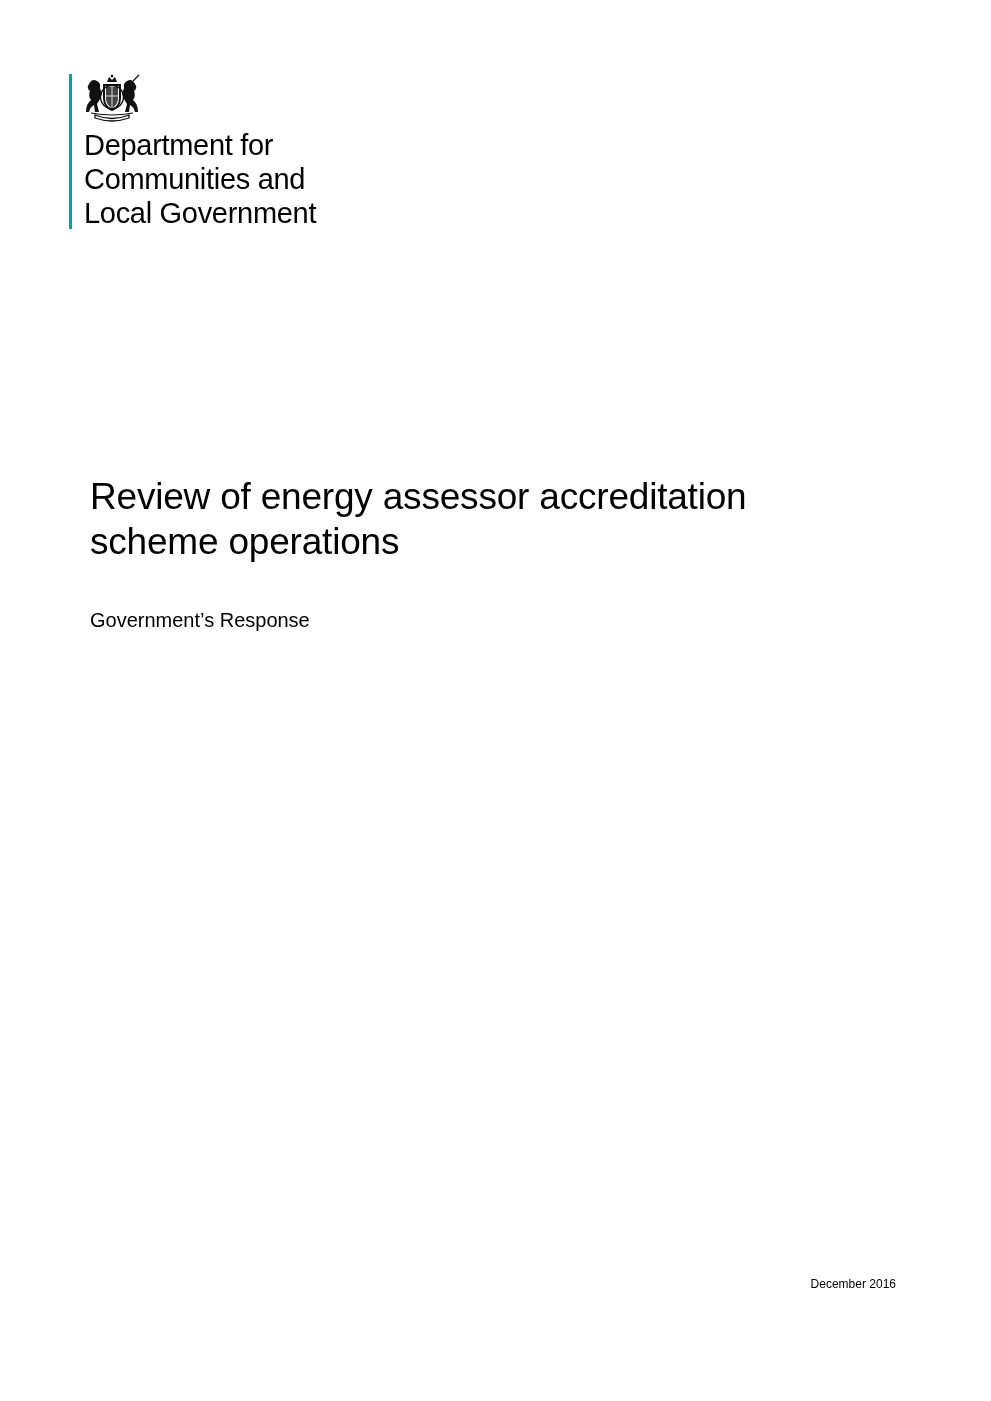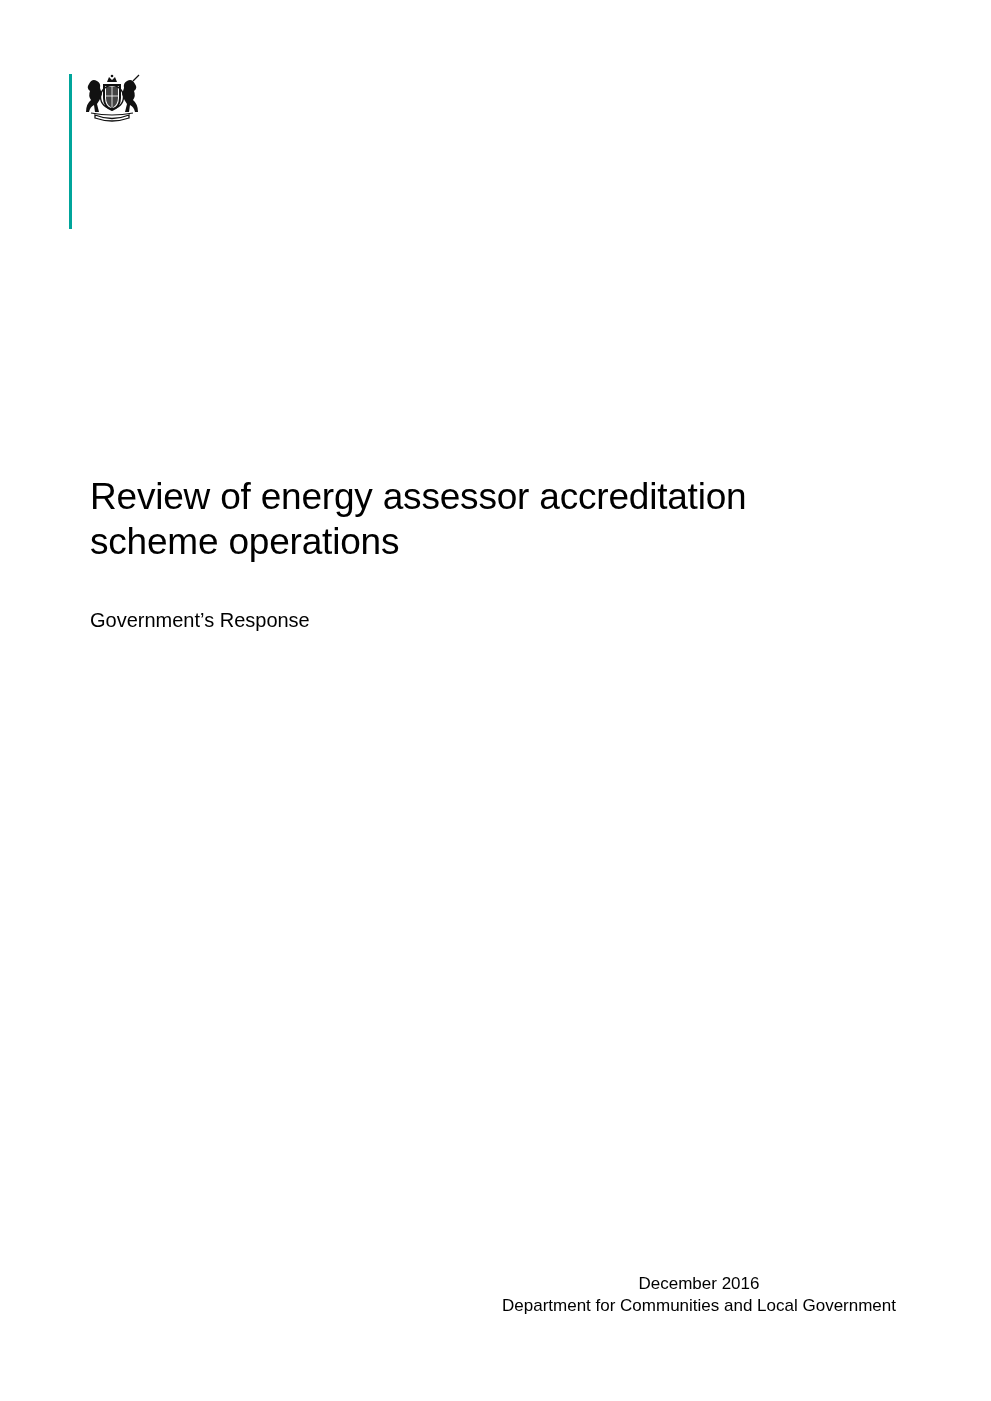--- a/index.html
+++ b/index.html
@@ -61,22 +61,22 @@
       left: 90px;
       top: 603px;
       font-size: 20px;
       line-height: 34px;
       white-space: nowrap;
     }
     .footer {
       position: absolute;
       right: 95px;
       top: 1273px;
-      text-align: center;
-      font-size: 17px;
+      text-align: left;
+      font-size: 12px;
       line-height: 22px;
       white-space: nowrap;
     }
   </style>
 </head>
 <body>
 
 <div class="logo-block">
   <div class="logo-bar"></div>
   <svg class="crest" viewBox="0 0 58 48">
@@ -93,25 +93,29 @@
 
     <path d="M6 10 Q9 4 14 7 Q18 9 17 14 L19 20 Q17 26 14 30 L16 38 L12 38 L11 31 Q7 33 6 38 L3 38 Q3 30 8 26 Q5 22 7 17 Q3 14 6 10 Z" fill="#111"></path>
 
     <path d="M52 10 Q49 4 44 7 Q40 9 41 14 L39 20 Q41 26 44 30 L42 38 L46 38 L47 31 Q51 33 52 38 L55 38 Q55 30 50 26 Q53 22 51 17 Q55 14 52 10 Z" fill="#111"></path>
     <line x1="50" y1="7" x2="56" y2="1" stroke="#111" stroke-width="1.2"></line>
 
     <path d="M12 41 Q29 48 46 41 L46 44 Q29 50 12 44 Z" fill="none" stroke="#111" stroke-width="1.3"></path>
 
     <path d="M8 39 Q29 43 50 39" fill="none" stroke="#111" stroke-width="1.2"></path>
   </svg>
+  <div class="dept-name">
+    <div>Department for</div>
+    <div>Communities and</div>
+    <div>Local Government</div>
+  </div>
 </div>
 
 <div class="title">
   <div>Review of energy assessor accreditation</div>
   <div>scheme operations</div>
 </div>
 
 <div class="subtitle">Government’s Response</div>
 
 <div class="footer">
   <div>December 2016</div>
-  <div>Department for Communities and Local Government</div>
 </div>
 
 </body></html>

